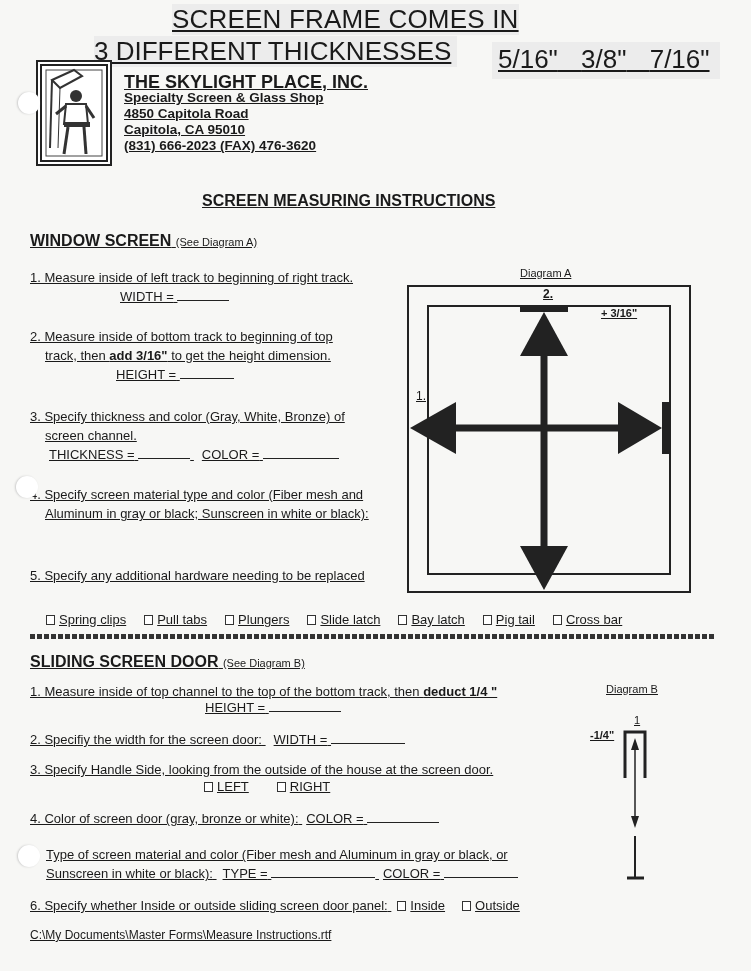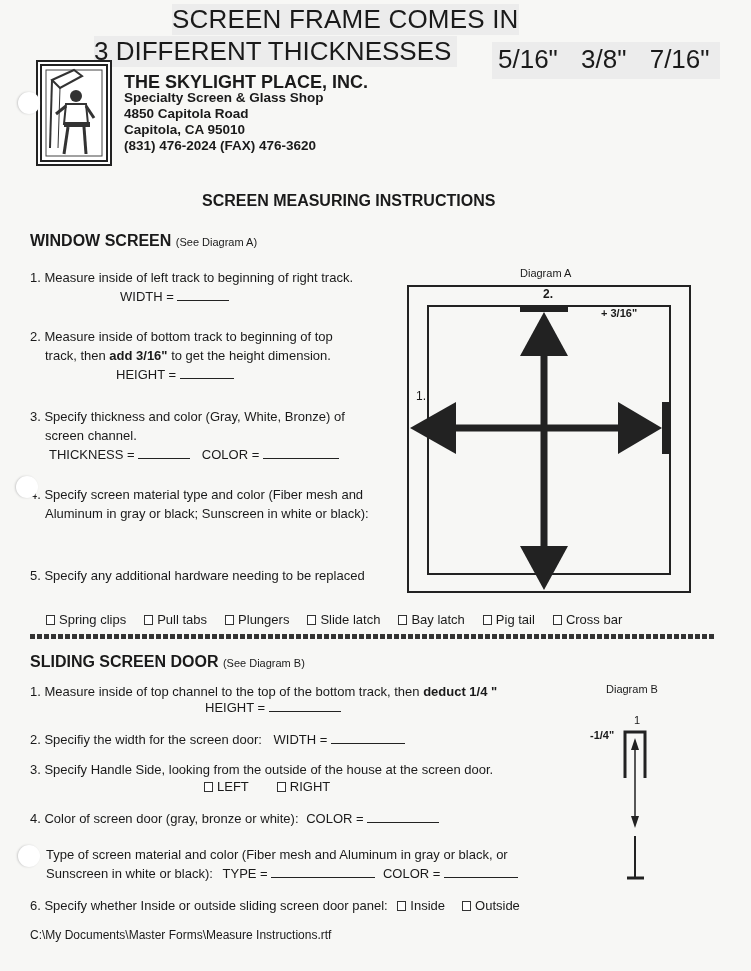--- a/index.html
+++ b/index.html
@@ -1,18 +1,18 @@
 <!DOCTYPE html>
 <html><head>
 <meta charset="utf-8">
 <style>
   html, body { margin:0; padding:0; }
   body { width:751px; height:971px; background:#f7f7f5; position:relative; overflow:hidden;
          font-family:"Liberation Sans", sans-serif; color:#1a1a1a; }
-  .abs { position:absolute; white-space:nowrap; }
+  .abs { position:absolute; white-space:nowrap;text-decoration:underline; }
   .banner { background:#ececec; }
   .t1 { left:172px; top:4px; font-size:26px; letter-spacing:0.2px; }
   .t2 { left:94px; top:36px; font-size:26px; padding:0 6px 0 0; }
   .t3 { left:492px; top:42px; font-size:26px; padding:2px 10px 4px 6px; word-spacing:16px; }
   .co { left:124px; top:74px; font-weight:bold; font-size:13.5px; line-height:16px; }
   .co .n { font-size:18px; font-weight:bold; }
   .logo { left:36px; top:60px; width:72px; height:102px; border:2px solid #222; background:#fff; }
   .h-main { left:202px; top:192px; font-weight:bold; font-size:16px; }
   .sec { font-weight:bold; font-size:16px; }
   .sec small { font-weight:normal; font-size:11px; }
@@ -55,21 +55,21 @@
     <line x1="46" y1="65" x2="48" y2="92" stroke="#333" stroke-width="3"></line>
   </svg>
 </div>
 <div class="abs hole" style="left:18px;top:92px;"></div>
 
 <div class="abs co">
   <div class="n">THE SKYLIGHT PLACE, INC.</div>
   <div>Specialty Screen &amp; Glass Shop</div>
   <div>4850 Capitola Road</div>
   <div>Capitola,  CA  95010</div>
-  <div>(831) 476-2024  (FAX) 476-3620</div>
+  <div>(831) 666-2023  (FAX) 476-3620</div>
 </div>
 
 <div class="abs h-main">SCREEN MEASURING INSTRUCTIONS</div>
 
 <div class="abs sec" style="left:30px;top:232px;">
   <span>WINDOW SCREEN</span>
   <small>(See Diagram A)</small>
 </div>
 
 <div class="abs txt" style="left:30px;top:268px;">

